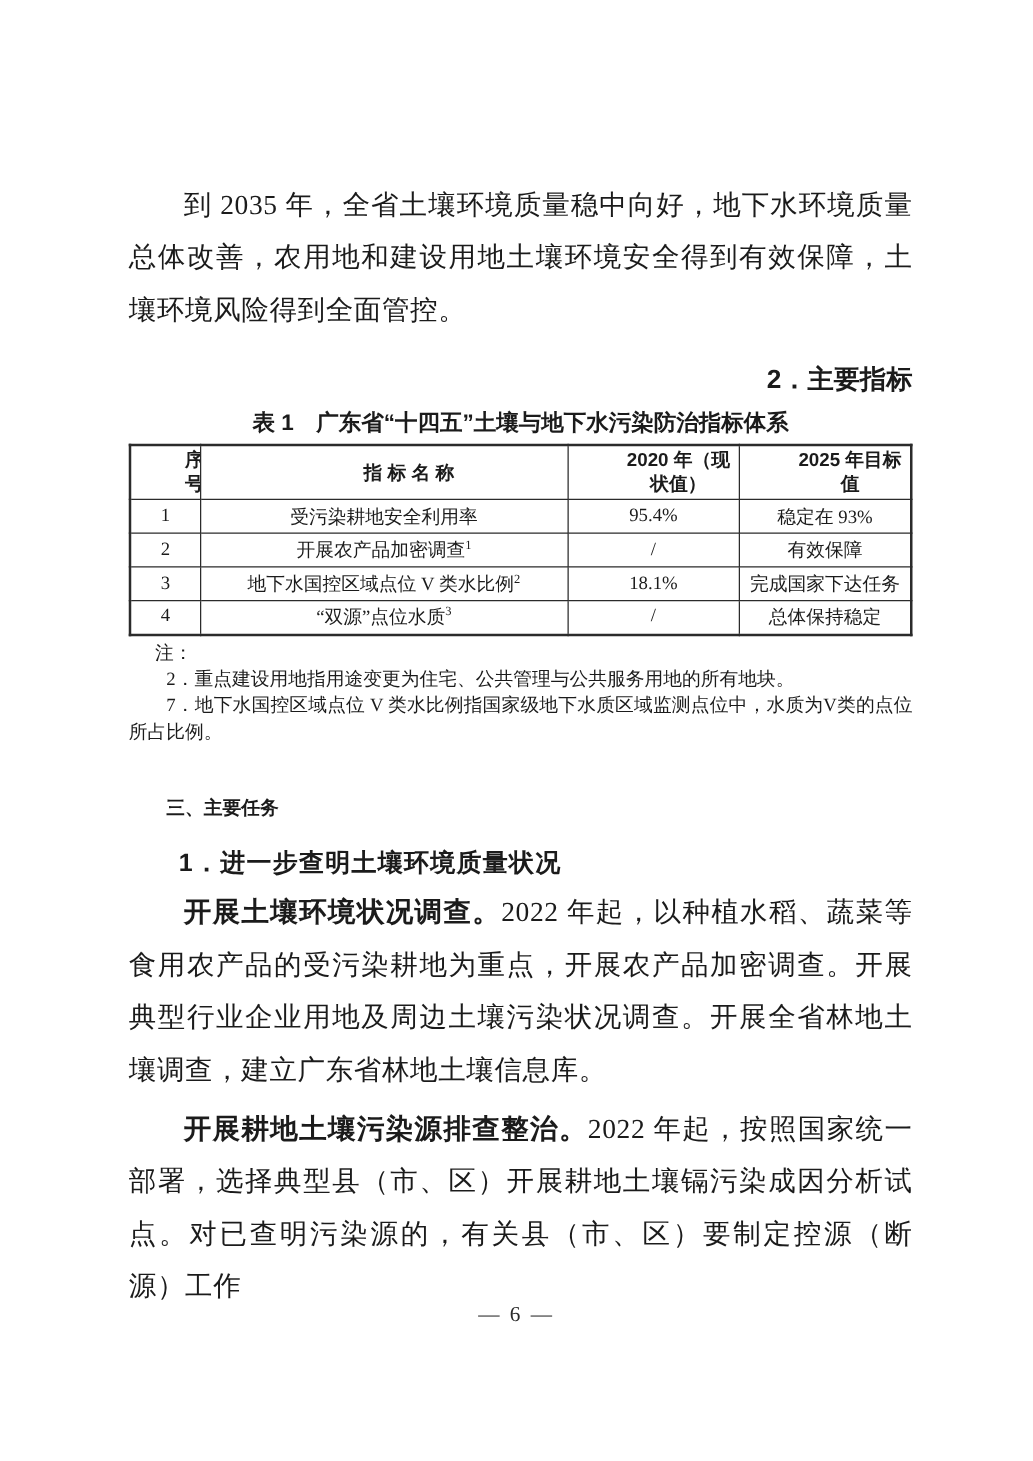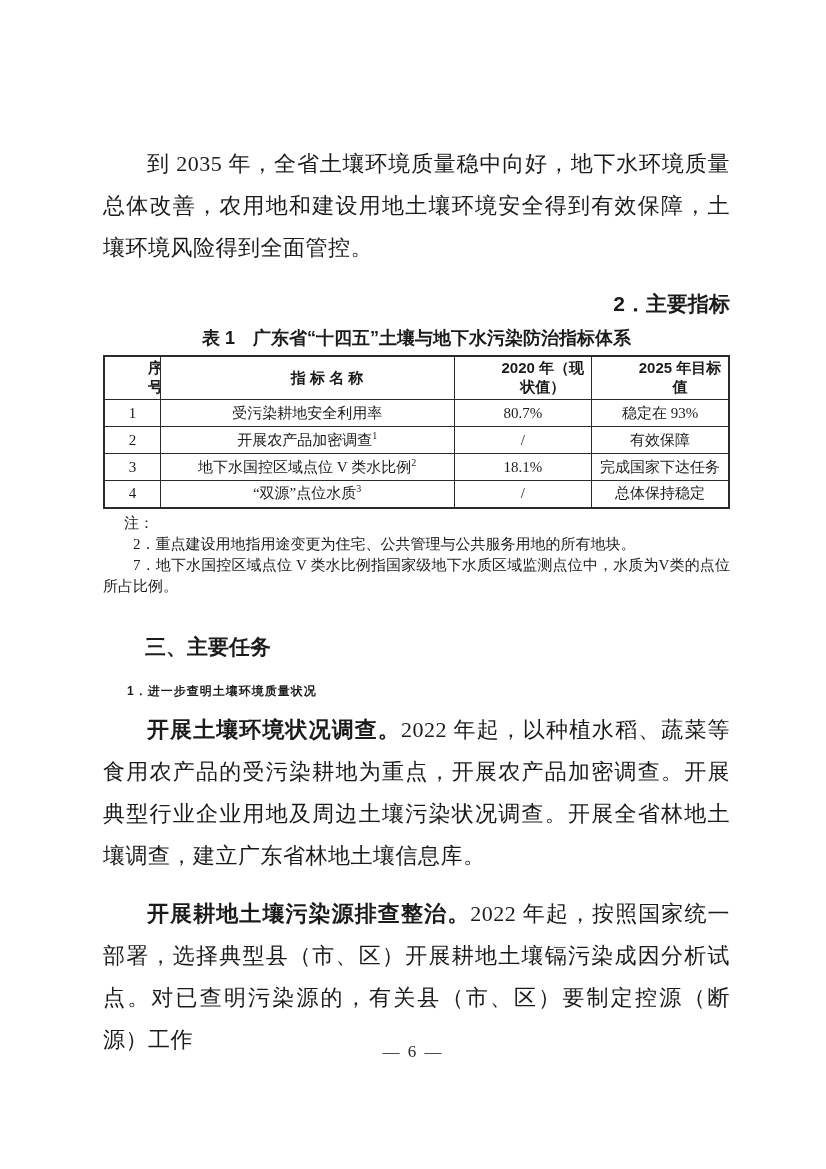--- a/index.html
+++ b/index.html
@@ -76,42 +76,42 @@
   col.c-2025  { width: 22%; }
   
   .notes { margin-top: 4px; font-size: 15px; line-height: 21px; }
   .notes p { margin: 0; text-align: justify; }
   .notes .note-label { text-indent: 1.4em; }
   .notes .note-item  { text-indent: 2em; }
   
   .h-tasks {
     margin: 36px 0 0 0;
     font-family: Liberation Serif, serif;
-    font-size: 21px; font-weight: bold;
+    font-size: 15px; font-weight: bold;
     line-height: 28px;
     text-indent: 2em;
   }
   .h-sub-kai {
     margin: 16px 0 0 0;
     font-family: "Liberation Serif", "DejaVu Serif", serif;
     font-size: 20px; font-weight: bold;
     line-height: 28px;
     text-indent: 1.7em;
     letter-spacing: 1px;
   }
   .h-sub-hei {
     margin: 16px 0 0 0;
     font-family: "Liberation Sans", "DejaVu Sans", sans-serif;
-    font-size: 12px; font-weight: bold;
+    font-size: 20px; font-weight: bold;
     line-height: 28px;
     text-indent: 2em;
     letter-spacing: 1px;
   }
   .para-a { margin-top: 4px; }
-  .para-b { margin-top: 16px; }
+  .para-b { margin-top: 5px; }
   
   .page-number {
     position: absolute;
     top: 1042px; left: 0;
     width: 826px;
     text-align: center;
     font-size: 17px;
     letter-spacing: 2px;
     color: #2a2a2a;
   }
@@ -139,21 +139,21 @@
         <th>序号</th>
         <th>指 标 名 称</th>
         <th>2020 年（现状值）</th>
         <th>2025 年目标值</th>
       </tr>
     </thead>
     <tbody>
       <tr>
         <td>1</td>
         <td><span>受污染耕地安全利用率</span><sup></sup></td>
-        <td>80.7%</td>
+        <td>95.4%</td>
         <td>稳定在 93%</td>
       </tr>
       <tr>
         <td>2</td>
         <td><span>开展农产品加密调查</span><sup>1</sup></td>
         <td>/</td>
         <td>有效保障</td>
       </tr>
       <tr>
         <td>3</td>

